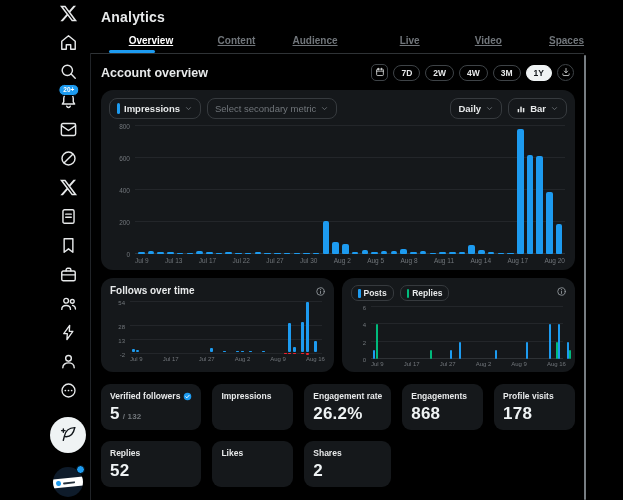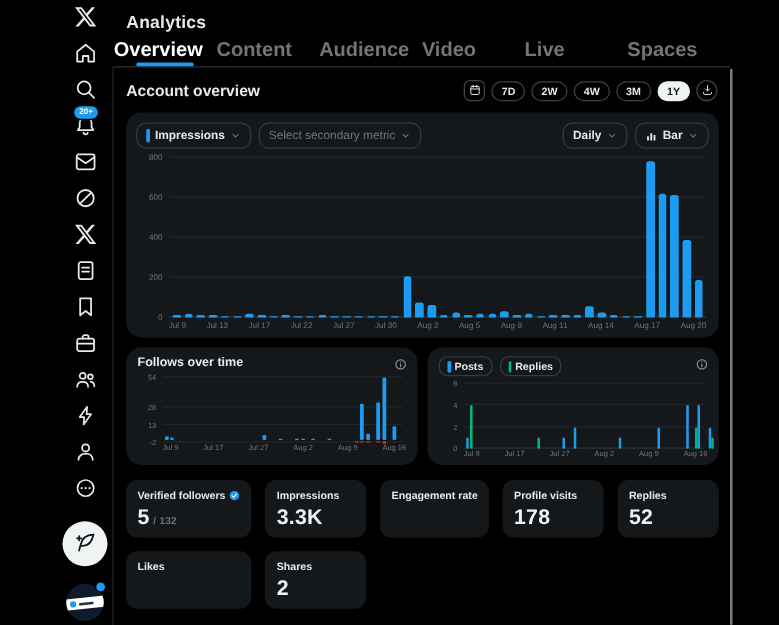--- a/index.html
+++ b/index.html
@@ -28,22 +28,22 @@
   .avatar-notif { position:absolute; top:-2px; right:-2px; width:9px; height:9px;
     background:#1d9bf0; border:1.5px solid #000; border-radius:50%; }
 
   .vdivider { position:absolute; left:90px; top:53px; bottom:0; width:1px; background:#202327; }
   .scrollbar { position:absolute; left:584px; top:55px; bottom:0; width:2px; background:#777d82; border-radius:2px; }
 
   
   #main { position:absolute; left:91px; top:0; width:493px; height:500px; }
   .app-title { padding:9px 0 0 10px; font-size:14px; font-weight:bold; letter-spacing:.2px; }
   .tabbar { display:flex; height:26px; margin-top:3px; border-bottom:1px solid #2f3336; }
-  .tab { flex:1; position:relative; display:flex; align-items:center; justify-content:flex-start;
-    font-size:16px; font-weight:bold; color:#71767b; cursor:pointer; }
+  .tab { flex:1; position:relative; display:flex; align-items:center; justify-content:flex-end;
+    font-size:10px; font-weight:bold; color:#71767b; cursor:pointer;text-decoration:underline; }
   .tab.active { color:#fff; }
   .tab-underline { position:absolute; bottom:0; left:50%; transform:translateX(-50%);
     width:46px; height:3px; border-radius:2px; background:#1d9bf0; }
 
   .section-row { display:flex; align-items:center; padding:10px 10px 7px 10px; }
   .section-title { font-size:12.5px; font-weight:bold; flex:1; }
   .controls { display:flex; align-items:center; gap:5px; }
   .icon-btn { width:17px; height:17px; border:1px solid #3e4347; background:none; color:#e7e9ea;
     display:flex; align-items:center; justify-content:center; cursor:pointer; padding:0; }
   .icon-btn.square { border-radius:5px; } .icon-btn.round { border-radius:50%; }
@@ -294,24 +294,24 @@
           <span>Overview</span>
           <span class="tab-underline"></span>
         </div>
         <div class="tab">
           <span>Content</span>
         </div>
         <div class="tab">
           <span>Audience</span>
         </div>
         <div class="tab">
+          <span>Live</span>
+        </div>
+        <div class="tab">
           <span>Video</span>
-        </div>
-        <div class="tab">
-          <span>Live</span>
         </div>
         <div class="tab">
           <span>Spaces</span>
         </div>
       </div>
 
     <div class="section-row">
       <div class="section-title">Account overview</div>
       <div class="controls">
         <button class="icon-btn square">
@@ -778,28 +778,36 @@
           </div>
           <div class="stat-value">
             <span>5</span>
             <span class="stat-suffix">/ 132</span>
           </div>
         </div>
         <div class="stat">
           <div class="stat-label">
             <span>Impressions</span>
           </div>
-          <div class="stat-value">
-            <span>3.3K</span>
-          </div>
         </div>
         <div class="stat">
           <div class="stat-label">
             <span>Engagement rate</span>
           </div>
+          <div class="stat-value">
+            <span>26.2%</span>
+          </div>
+        </div>
+        <div class="stat">
+          <div class="stat-label">
+            <span>Engagements</span>
+          </div>
+          <div class="stat-value">
+            <span>868</span>
+          </div>
         </div>
         <div class="stat">
           <div class="stat-label">
             <span>Profile visits</span>
           </div>
           <div class="stat-value">
             <span>178</span>
           </div>
         </div>
         <div class="stat">

